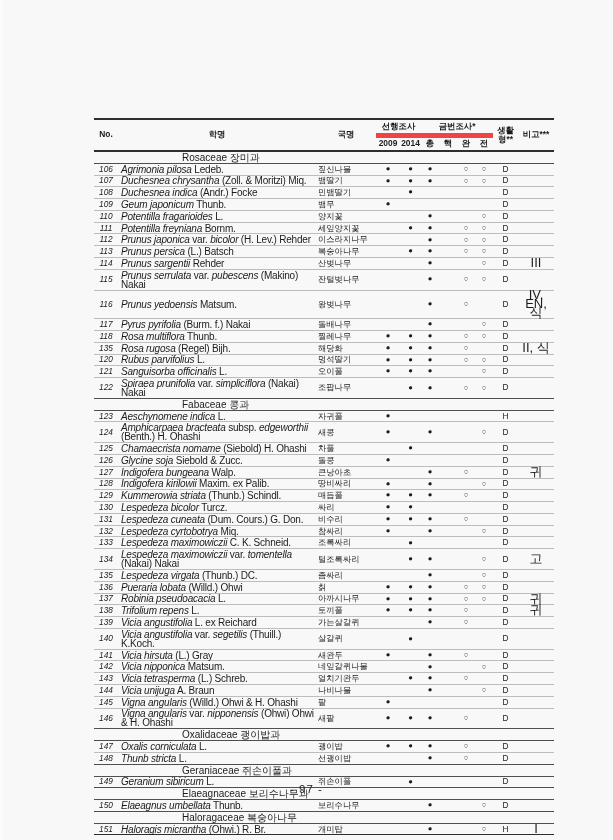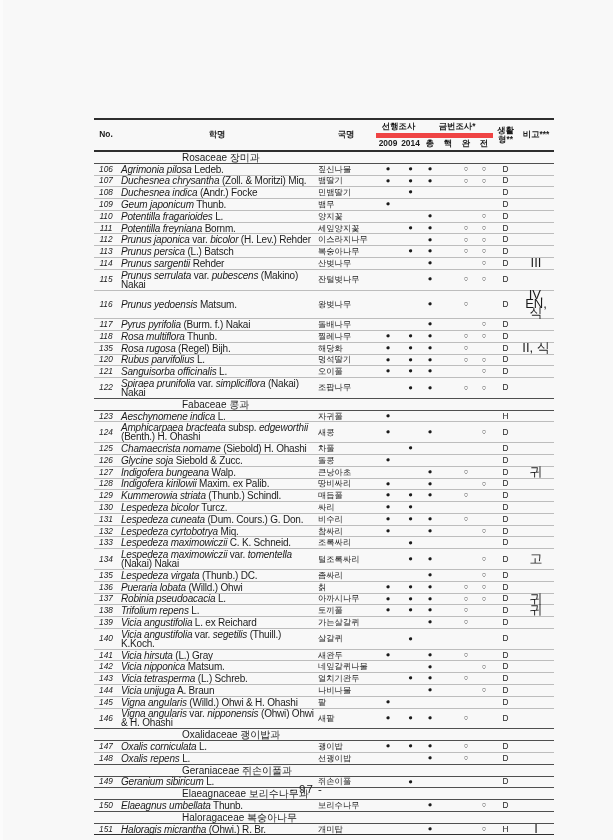--- a/index.html
+++ b/index.html
@@ -632,21 +632,21 @@
         <td class="c-mark">●</td>
         <td class="c-mark">●</td>
         <td class="c-mark"></td>
         <td class="c-mark">○</td>
         <td class="c-mark"></td>
         <td class="c-life">D</td>
         <td class="c-note"></td>
       </tr>
       <tr class="species-row">
         <td class="c-no">148</td>
-        <td class="c-name"><span class="it">Oxalis repens</span><span class="rm"> L.</span></td>
+        <td class="c-name"><span class="it">Thunb stricta</span><span class="rm"> L.</span></td>
         <td class="c-kor">선괭이밥</td>
         <td class="c-mark"></td>
         <td class="c-mark"></td>
         <td class="c-mark">●</td>
         <td class="c-mark"></td>
         <td class="c-mark">○</td>
         <td class="c-mark"></td>
         <td class="c-life">D</td>
         <td class="c-note"></td>
       </tr>

